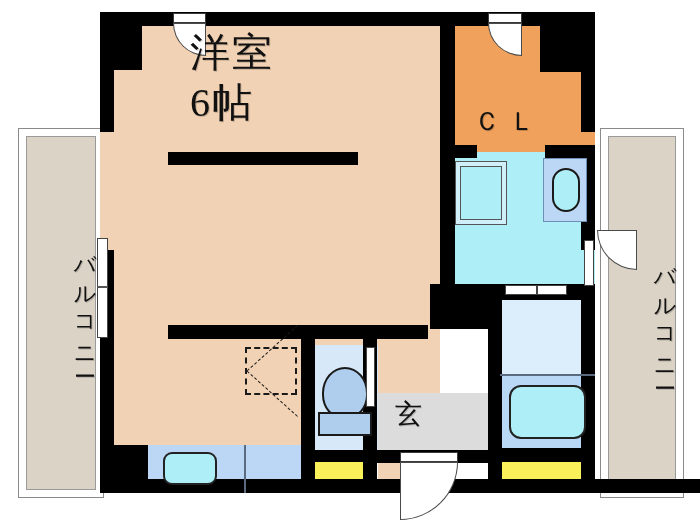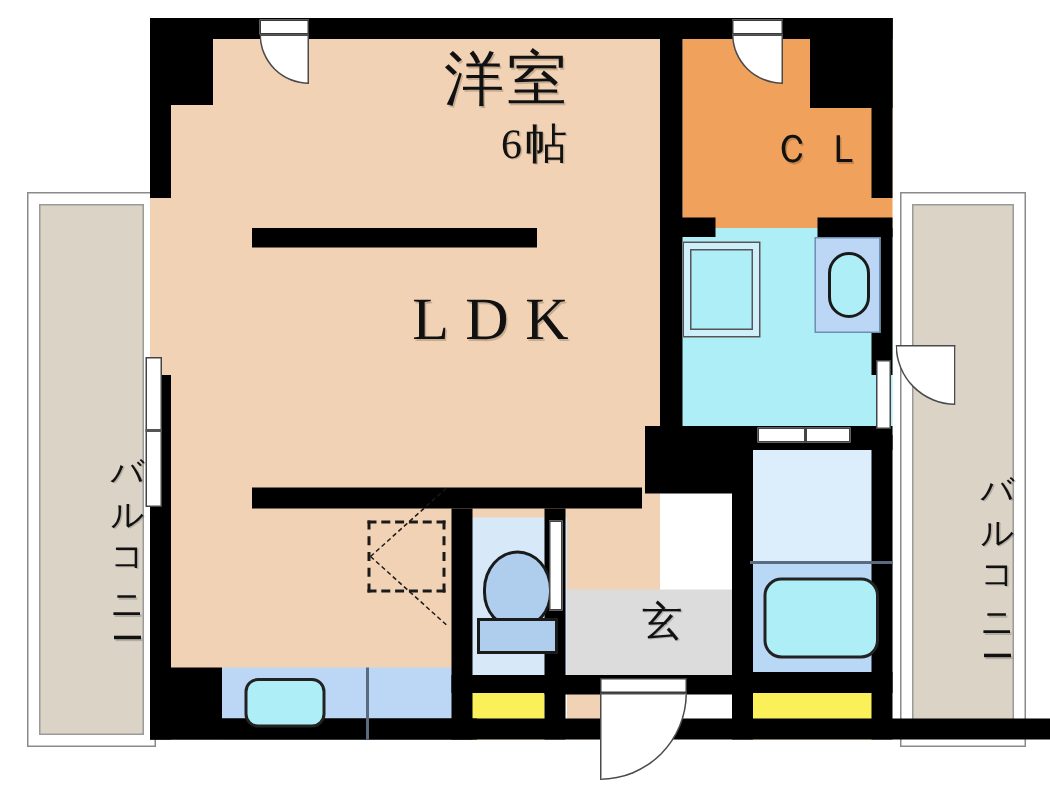--- a/index.html
+++ b/index.html
@@ -100,30 +100,30 @@
 
   
   .slider {
     background: #ffffff;
     border: 1.2px solid #444;
   }
 
   
   .label {
     color: #111;
-    text-align: right;
+    text-align: left;
     line-height: 1.05;
     white-space: pre;
     font-family: "Liberation Serif", "DejaVu Serif", serif;
     text-shadow: 1px 1px 0 rgba(0,0,0,0.18);
   }
   .lbl-room  { font-size: 40px; letter-spacing: 2px; }
-  .lbl-size  { font-size: 28px; letter-spacing: 2px; }
+  .lbl-size  { font-size: 40px; letter-spacing: 2px; }
   .lbl-ldk   { font-size: 40px; letter-spacing: 11px; text-indent: 11px; }
-  .lbl-cl    { font-size: 26px; letter-spacing: 9px; text-indent: 9px; }
+  .lbl-cl    { font-size: 26px; letter-spacing: 9px; text-indent: 9px; margin-top: 22px; }
   .lbl-gen   { font-size: 27px; }
   .lbl-bal {
     font-size: 22px;
     writing-mode: vertical-rl;
     text-orientation: upright;
     letter-spacing: 6px;
     line-height: 1;
   }
 </style>
 </head>
@@ -237,19 +237,18 @@
   <div class="abs thinline" style="left:536px; top:285px; width:1.5px; height:10px; background:#444;"></div>
 
   <div class="abs slider" style="left:97px; top:238px; width:11px; height:100px;"></div>
   <div class="abs thinline" style="left:97px; top:286px; width:11px; height:2px; background:#555;"></div>
 
   <div class="abs slider" style="left:584px; top:240px; width:10px; height:46px;"></div>
 
   <div class="abs label lbl-room" style="left:190px; top:32px; width:190px;">洋室</div>
   <div class="abs label lbl-size" style="left:190px; top:82px; width:190px;">6帖</div>
 
-  <div class="abs label lbl-ldk" style="left:160px; top:192px; width:230px;">LDK</div>
 
   <div class="abs label lbl-cl" style="left:465px; top:86px; width:120px;">ＣＬ</div>
 
   <div class="abs label lbl-gen" style="left:395px; top:400px; width:60px;">玄</div>
 
 </div>
 
 </body></html>

